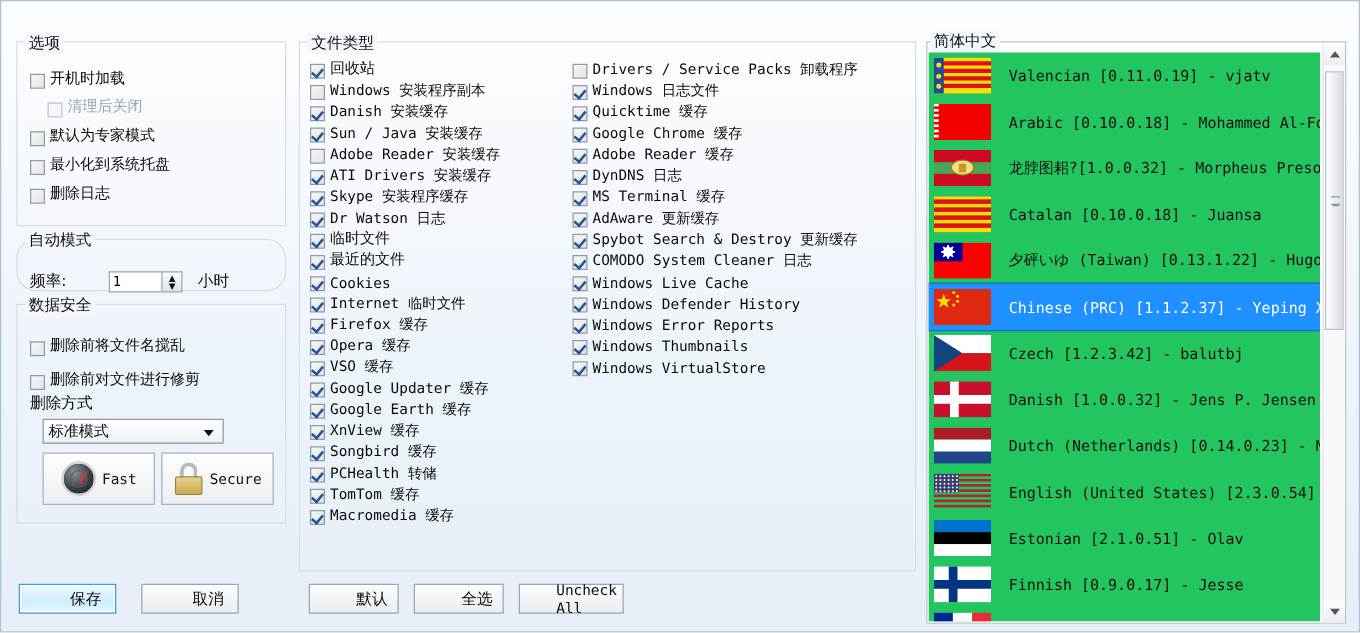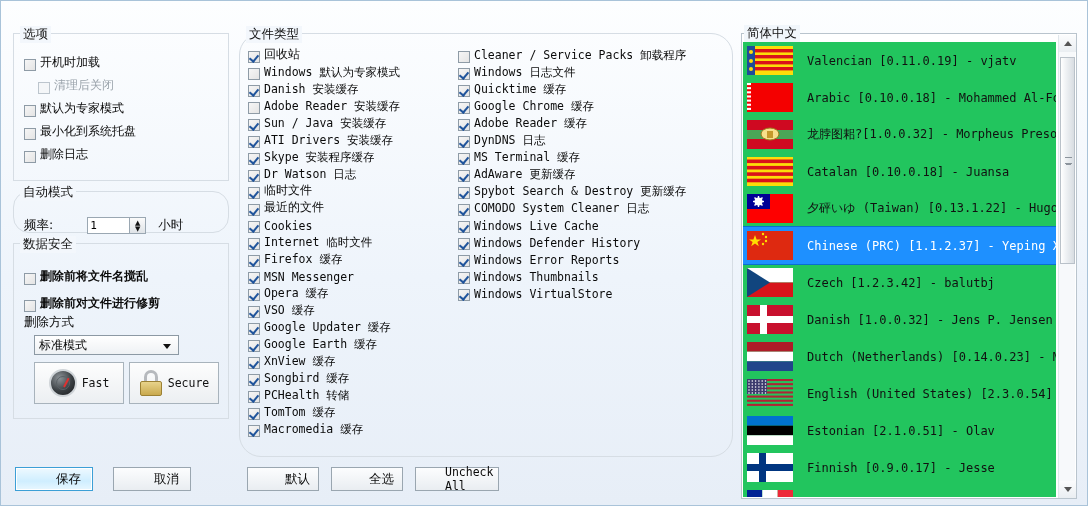--- a/index.html
+++ b/index.html
@@ -91,21 +91,21 @@
     width:17px; height:17px; border:1px solid #9aa7b2;
     background:linear-gradient(180deg,#fbfbfb,#dfe3e7);
     position:relative; display:flex; flex-direction:column;
     align-items:center; justify-content:center; font-size:7px; color:#111;
     font-family:"DejaVu Sans", sans-serif; line-height:6px;
   }
   #freq-unit { font-family:"DejaVu Sans", sans-serif; font-size:12.5px; margin-left:12px; color:#0a0a0a;}
 
   #sec-group { left:12px; top:242px; width:216px; height:176px; }
   #sec-items { position:absolute; left:10px; top:14px; width:196px; }
-  #sec-items .cbrow { height:27px;font-weight:bold; }
+  #sec-items .cbrow { height:27px; }
   #del-method-label { font-family:"DejaVu Sans", sans-serif; font-size:12.5px; color:#0a0a0a; margin:2px 0 4px 0; }
   #del-select {
     margin-left:10px; width:145px; height:20px;
     border:1px solid #8c99a4; background:linear-gradient(180deg,#ffffff,#eef1f4);
     display:flex; align-items:center; padding-left:4px;
     font-family:"DejaVu Sans", sans-serif; font-size:12px; color:#0a0a0a;
     position:relative;
   }
   #del-select .arrow {
     position:absolute; right:7px; top:8px; width:0;height:0;
@@ -153,21 +153,21 @@
   .btn.primary {
     border:1px solid #3c9fd6;
     background:linear-gradient(180deg,#eef9ff,#cfeeff 60%,#e8f7ff);
     box-shadow:inset 0 0 0 1px #ffffff;
   }
   .btn.mono { font-family:"DejaVu Sans Mono", monospace; font-size:11.5px; }
   #btn-save { position:absolute; left:14px; top:466px; width:78px; }
   #btn-cancel { position:absolute; left:112px; top:466px; width:78px; }
 
   
-  #ft-group { left:238px; top:32px; width:494px; height:424px;border-radius:22px; }
+  #ft-group { left:238px; top:32px; width:494px; height:424px; }
   #ft-col1 { position:absolute; left:8px; top:12px; }
   #ft-col2 { position:absolute; left:218px; top:12px; }
   #ft-buttons { position:absolute; left:246px; top:466px; display:flex; gap:12px; }
   #ft-buttons .btn { width:72px; }
   #ft-buttons .btn.wide { width:84px; }
 
   
   #lang-group { left:740px; top:32px; width:336px; height:466px; background:#fff; border:1px solid #b9c4cd; }
   #lang-title {
     position:absolute; top:-9px; left:2px; background:#f1f6fb; padding:0 3px;
@@ -300,36 +300,36 @@
 
   <div class="groupbox" id="ft-group">
     <span class="group-title">文件类型</span>
     <div id="ft-col1">
         <div class="cbrow">
           <span class="cb on"></span>
           <span class="cblabel">回收站</span>
         </div>
         <div class="cbrow">
           <span class="cb"></span>
-          <span class="cblabel mono">Windows 默认为专家模式</span>
+          <span class="cblabel mono">Windows 安装程序副本</span>
         </div>
         <div class="cbrow">
           <span class="cb on"></span>
           <span class="cblabel mono">Danish 安装缓存</span>
+        </div>
+        <div class="cbrow">
+          <span class="cb on"></span>
+          <span class="cblabel mono">Sun / Java 安装缓存</span>
         </div>
         <div class="cbrow">
           <span class="cb"></span>
           <span class="cblabel mono">Adobe Reader 安装缓存</span>
         </div>
         <div class="cbrow">
           <span class="cb on"></span>
-          <span class="cblabel mono">Sun / Java 安装缓存</span>
-        </div>
-        <div class="cbrow">
-          <span class="cb on"></span>
           <span class="cblabel mono">ATI Drivers 安装缓存</span>
         </div>
         <div class="cbrow">
           <span class="cb on"></span>
           <span class="cblabel mono">Skype 安装程序缓存</span>
         </div>
         <div class="cbrow">
           <span class="cb on"></span>
           <span class="cblabel mono">Dr Watson 日志</span>
         </div>
@@ -348,24 +348,20 @@
         <div class="cbrow">
           <span class="cb on"></span>
           <span class="cblabel mono">Internet 临时文件</span>
         </div>
         <div class="cbrow">
           <span class="cb on"></span>
           <span class="cblabel mono">Firefox 缓存</span>
         </div>
         <div class="cbrow">
           <span class="cb on"></span>
-          <span class="cblabel mono">MSN Messenger</span>
-        </div>
-        <div class="cbrow">
-          <span class="cb on"></span>
           <span class="cblabel mono">Opera 缓存</span>
         </div>
         <div class="cbrow">
           <span class="cb on"></span>
           <span class="cblabel mono">VSO 缓存</span>
         </div>
         <div class="cbrow">
           <span class="cb on"></span>
           <span class="cblabel mono">Google Updater 缓存</span>
         </div>
@@ -390,21 +386,21 @@
           <span class="cblabel mono">TomTom 缓存</span>
         </div>
         <div class="cbrow">
           <span class="cb on"></span>
           <span class="cblabel mono">Macromedia 缓存</span>
         </div>
       </div>
     <div id="ft-col2">
         <div class="cbrow">
           <span class="cb"></span>
-          <span class="cblabel mono">Cleaner / Service Packs 卸载程序</span>
+          <span class="cblabel mono">Drivers / Service Packs 卸载程序</span>
         </div>
         <div class="cbrow">
           <span class="cb on"></span>
           <span class="cblabel mono">Windows 日志文件</span>
         </div>
         <div class="cbrow">
           <span class="cb on"></span>
           <span class="cblabel mono">Quicktime 缓存</span>
         </div>
         <div class="cbrow">

